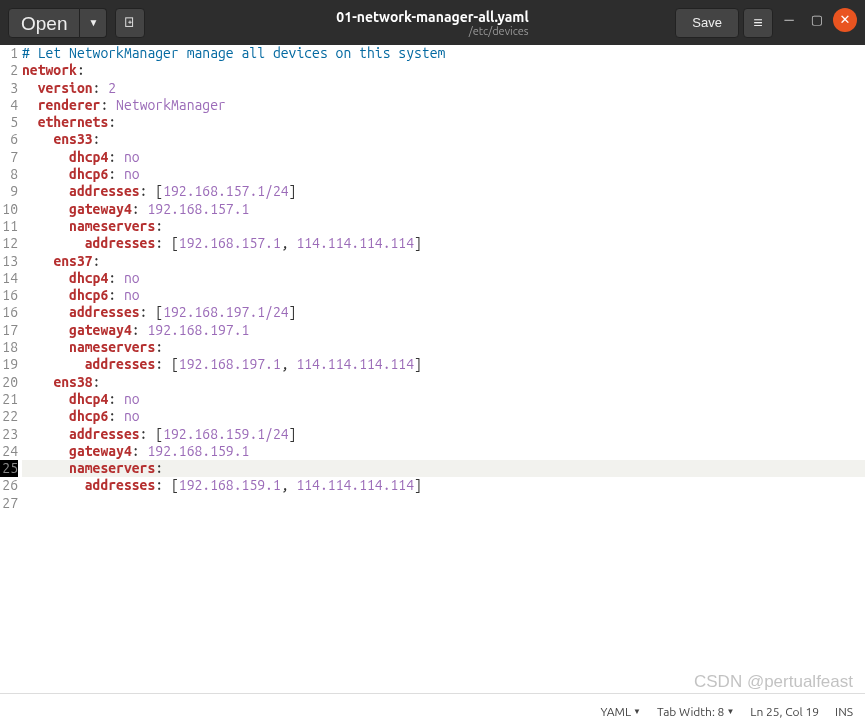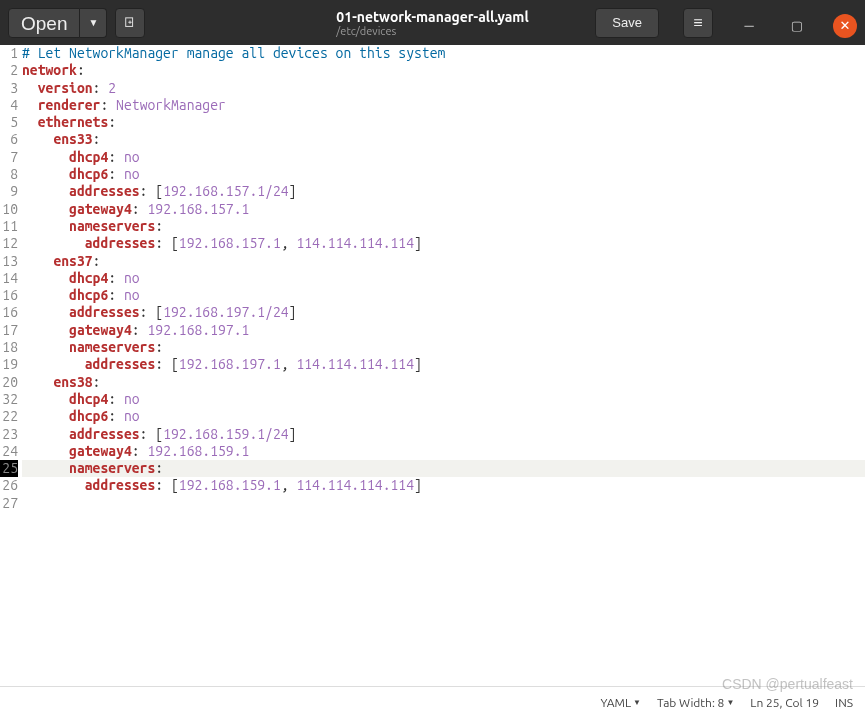--- a/index.html
+++ b/index.html
@@ -53,39 +53,39 @@
       margin-left: 8px;
       cursor: pointer;
       height: 30px;
       width: 30px;
       display: flex;
       align-items: center;
       justify-content: center;
     }
     .title-center {
       flex: 1;
-      text-align: left;
+      text-align: right;
       position: absolute;
       left: 50%;
       transform: translateX(-50%);
     }
     .title-filename {
       font-size: 14px;
       font-weight: bold;
       color: #fff;
     }
     .title-path {
       font-size: 11px;
       color: #999;
     }
     .right-controls {
       margin-left: auto;
       display: flex;
-      gap: 24px;
-      align-items: flex-end;
+      gap: 4px;
+      align-items: flex-start;
     }
     .save-btn {
       background: #444;
       border: 1px solid #222;
       color: #eee;
       padding: 4px 16px;
       border-radius: 4px;
       font-size: 13px;
       cursor: pointer;
       height: 30px;
@@ -149,42 +149,42 @@
     }
     .gutter .line.current {
       background: #000000;
     }
     .tok-comment { color: #0369a1; }
     .tok-key { color: #b53030; font-weight: bold; }
     .tok-punct { color: #333; }
     .tok-value { color: #9b6bb8; }
     .tok-bracket { color: #333; }
     .statusbar {
-      height: 32px;
+      height: 25px;
       background: #fff;
       border-top: 1px solid #ddd;
       display: flex;
-      align-items: center;
+      align-items: flex-end;
       justify-content: flex-end;
-      padding: 12px 12px;
+      padding: 0 12px;
       font-size: 12px;
       color: #444;
       gap: 16px;
     }
     .status-item {
       cursor: pointer;
       display: flex;
       align-items: center;
       gap: 2px;
     }
     .watermark {
       position: absolute;
       right: 12px;
       bottom: 26px;
-      font-size: 14px;
+      font-size: 17px;
       color: rgba(120,120,120,0.45);
       font-family: sans-serif;
       pointer-events: none;
     }
   </style>
 </head>
 <body>
 
 <div class="titlebar">
   <button class="open-btn">Open</button>
@@ -233,21 +233,21 @@
       <div class="line">11</div>
       <div class="line">12</div>
       <div class="line">13</div>
       <div class="line">14</div>
       <div class="line">16</div>
       <div class="line">16</div>
       <div class="line">17</div>
       <div class="line">18</div>
       <div class="line">19</div>
       <div class="line">20</div>
-      <div class="line">32</div>
+      <div class="line">21</div>
       <div class="line">22</div>
       <div class="line">23</div>
       <div class="line">24</div>
       <div class="line current">25</div>
       <div class="line">26</div>
       <div class="line">27</div>
     </div>
   <div class="code" id="code"><div class="line"><span class="tok-comment"># Let NetworkManager manage all devices on this system</span></div><div class="line"><span class="tok-key">network</span><span class="tok-punct">:</span></div><div class="line">  <span class="tok-key">version</span><span class="tok-punct">:</span> <span class="tok-value">2</span></div><div class="line">  <span class="tok-key">renderer</span><span class="tok-punct">:</span> <span class="tok-value">NetworkManager</span></div><div class="line">  <span class="tok-key">ethernets</span><span class="tok-punct">:</span></div><div class="line">    <span class="tok-key">ens33</span><span class="tok-punct">:</span></div><div class="line">      <span class="tok-key">dhcp4</span><span class="tok-punct">:</span> <span class="tok-value">no</span></div><div class="line">      <span class="tok-key">dhcp6</span><span class="tok-punct">:</span> <span class="tok-value">no</span></div><div class="line">      <span class="tok-key">addresses</span><span class="tok-punct">:</span> <span class="tok-bracket">[</span><span class="tok-value">192.168.157.1/24</span><span class="tok-bracket">]</span></div><div class="line">      <span class="tok-key">gateway4</span><span class="tok-punct">:</span> <span class="tok-value">192.168.157.1</span></div><div class="line">      <span class="tok-key">nameservers</span><span class="tok-punct">:</span></div><div class="line">        <span class="tok-key">addresses</span><span class="tok-punct">:</span> <span class="tok-bracket">[</span><span class="tok-value">192.168.157.1</span><span class="tok-punct">, </span><span class="tok-value">114.114.114.114</span><span class="tok-bracket">]</span></div><div class="line">    <span class="tok-key">ens37</span><span class="tok-punct">:</span></div><div class="line">      <span class="tok-key">dhcp4</span><span class="tok-punct">:</span> <span class="tok-value">no</span></div><div class="line">      <span class="tok-key">dhcp6</span><span class="tok-punct">:</span> <span class="tok-value">no</span></div><div class="line">      <span class="tok-key">addresses</span><span class="tok-punct">:</span> <span class="tok-bracket">[</span><span class="tok-value">192.168.197.1/24</span><span class="tok-bracket">]</span></div><div class="line">      <span class="tok-key">gateway4</span><span class="tok-punct">:</span> <span class="tok-value">192.168.197.1</span></div><div class="line">      <span class="tok-key">nameservers</span><span class="tok-punct">:</span></div><div class="line">        <span class="tok-key">addresses</span><span class="tok-punct">:</span> <span class="tok-bracket">[</span><span class="tok-value">192.168.197.1</span><span class="tok-punct">, </span><span class="tok-value">114.114.114.114</span><span class="tok-bracket">]</span></div><div class="line">    <span class="tok-key">ens38</span><span class="tok-punct">:</span></div><div class="line">      <span class="tok-key">dhcp4</span><span class="tok-punct">:</span> <span class="tok-value">no</span></div><div class="line">      <span class="tok-key">dhcp6</span><span class="tok-punct">:</span> <span class="tok-value">no</span></div><div class="line">      <span class="tok-key">addresses</span><span class="tok-punct">:</span> <span class="tok-bracket">[</span><span class="tok-value">192.168.159.1/24</span><span class="tok-bracket">]</span></div><div class="line">      <span class="tok-key">gateway4</span><span class="tok-punct">:</span> <span class="tok-value">192.168.159.1</span></div><div class="line current">      <span class="tok-key">nameservers</span><span class="tok-punct">:</span></div><div class="line">        <span class="tok-key">addresses</span><span class="tok-punct">:</span> <span class="tok-bracket">[</span><span class="tok-value">192.168.159.1</span><span class="tok-punct">, </span><span class="tok-value">114.114.114.114</span><span class="tok-bracket">]</span></div><div class="line"></div></div>
 </div>
 

